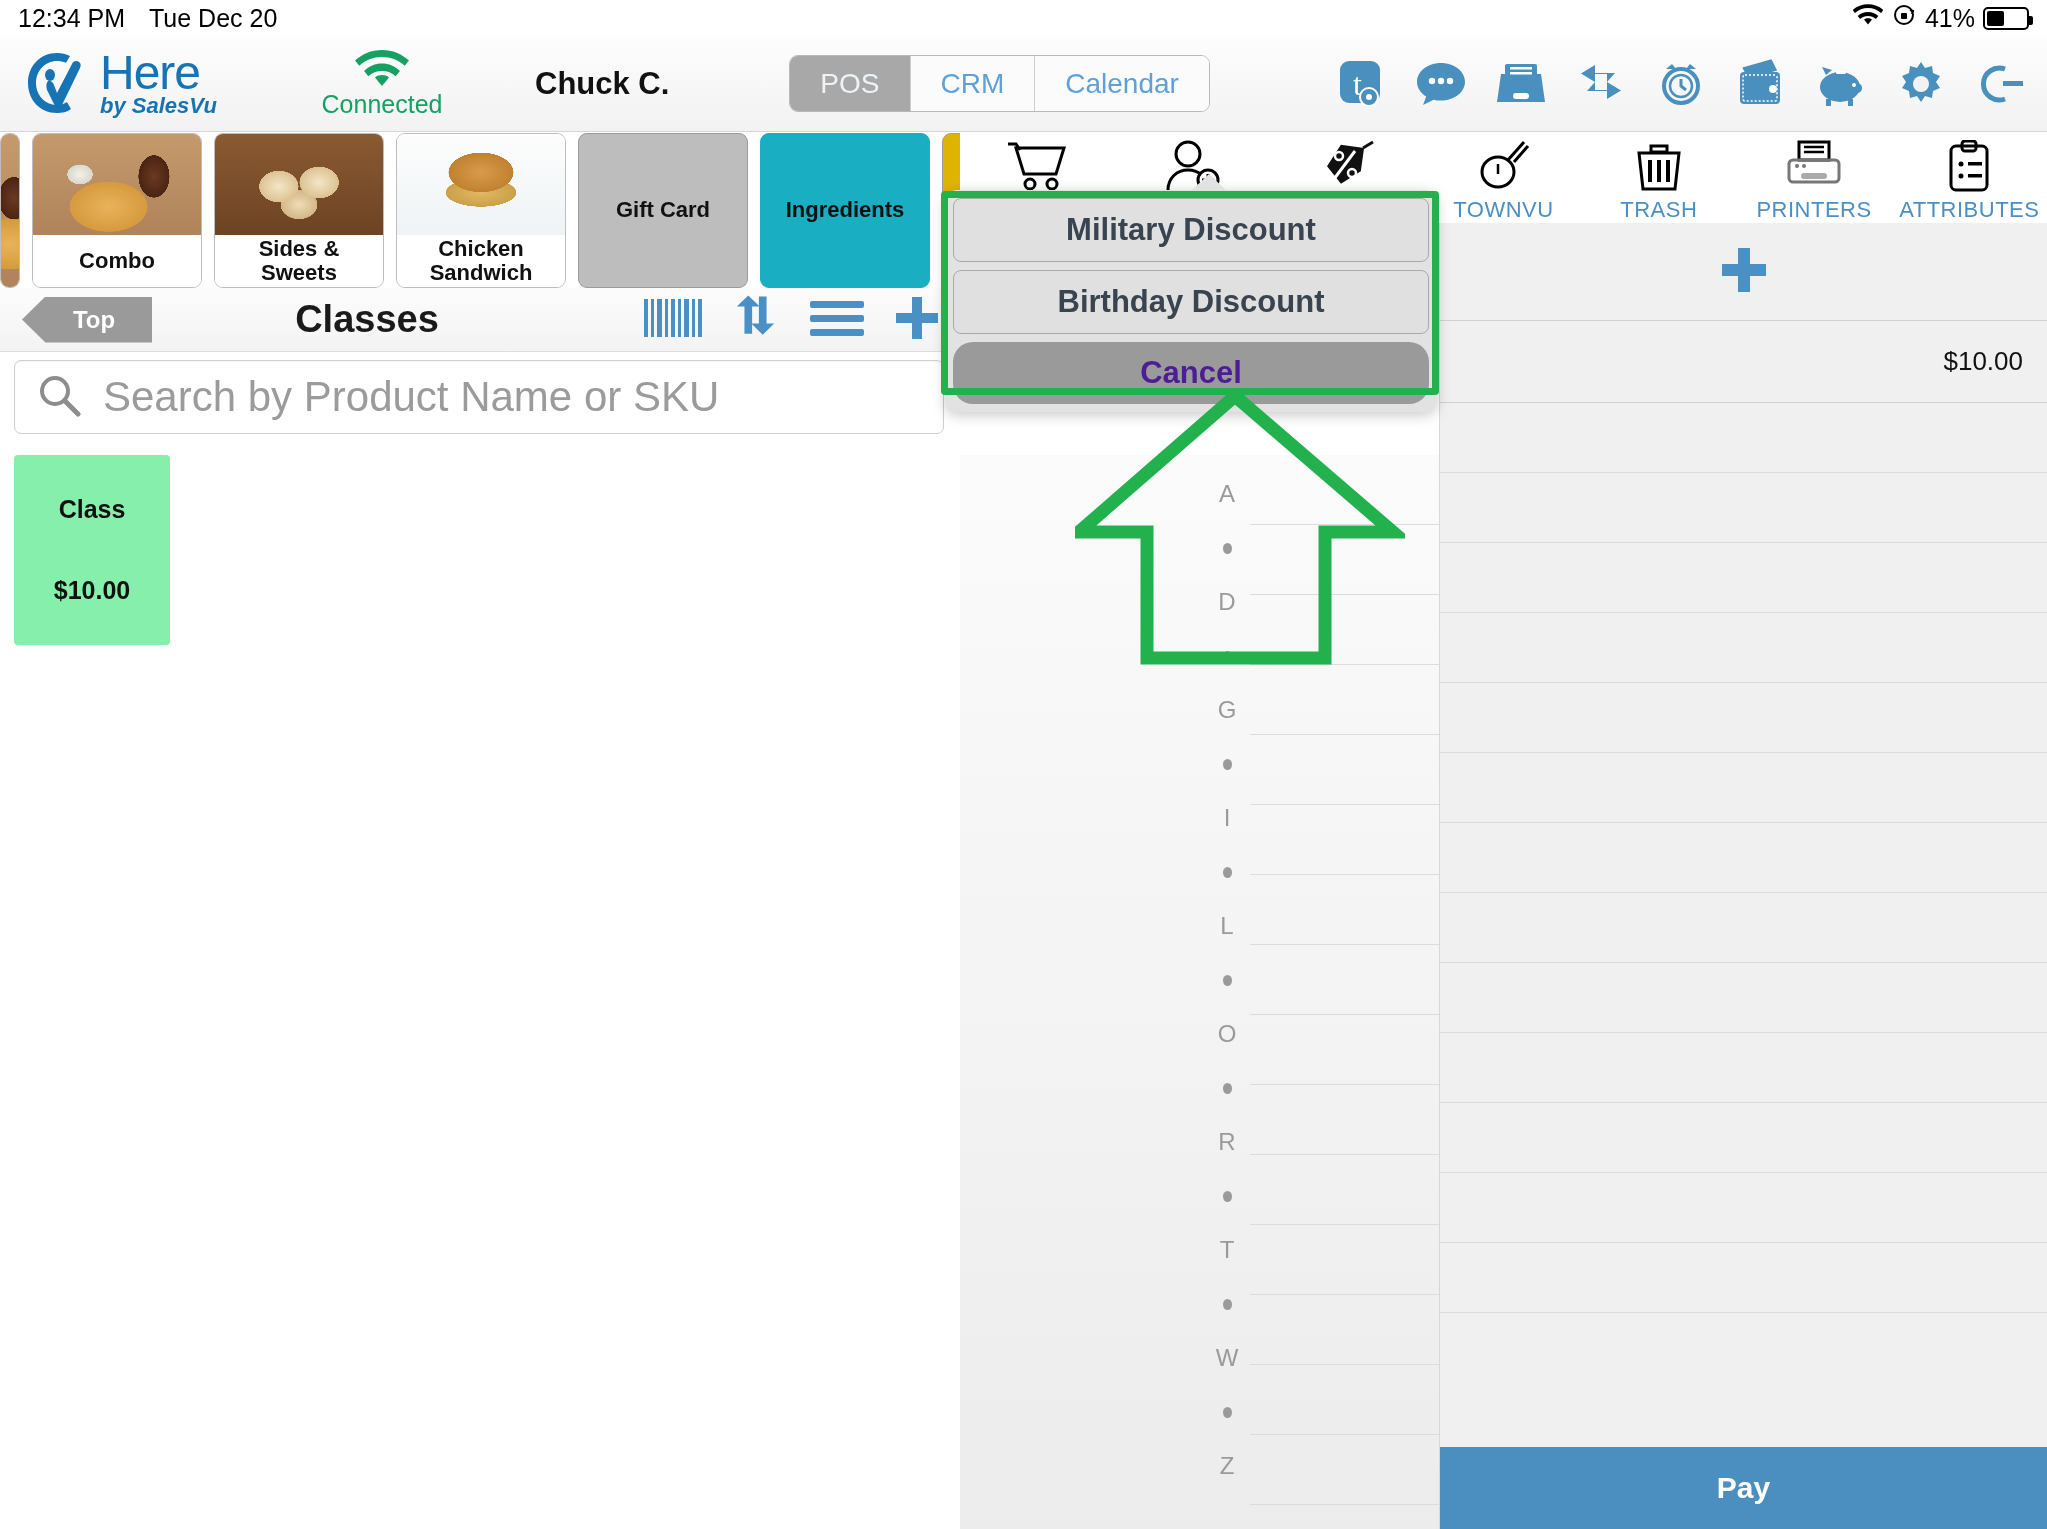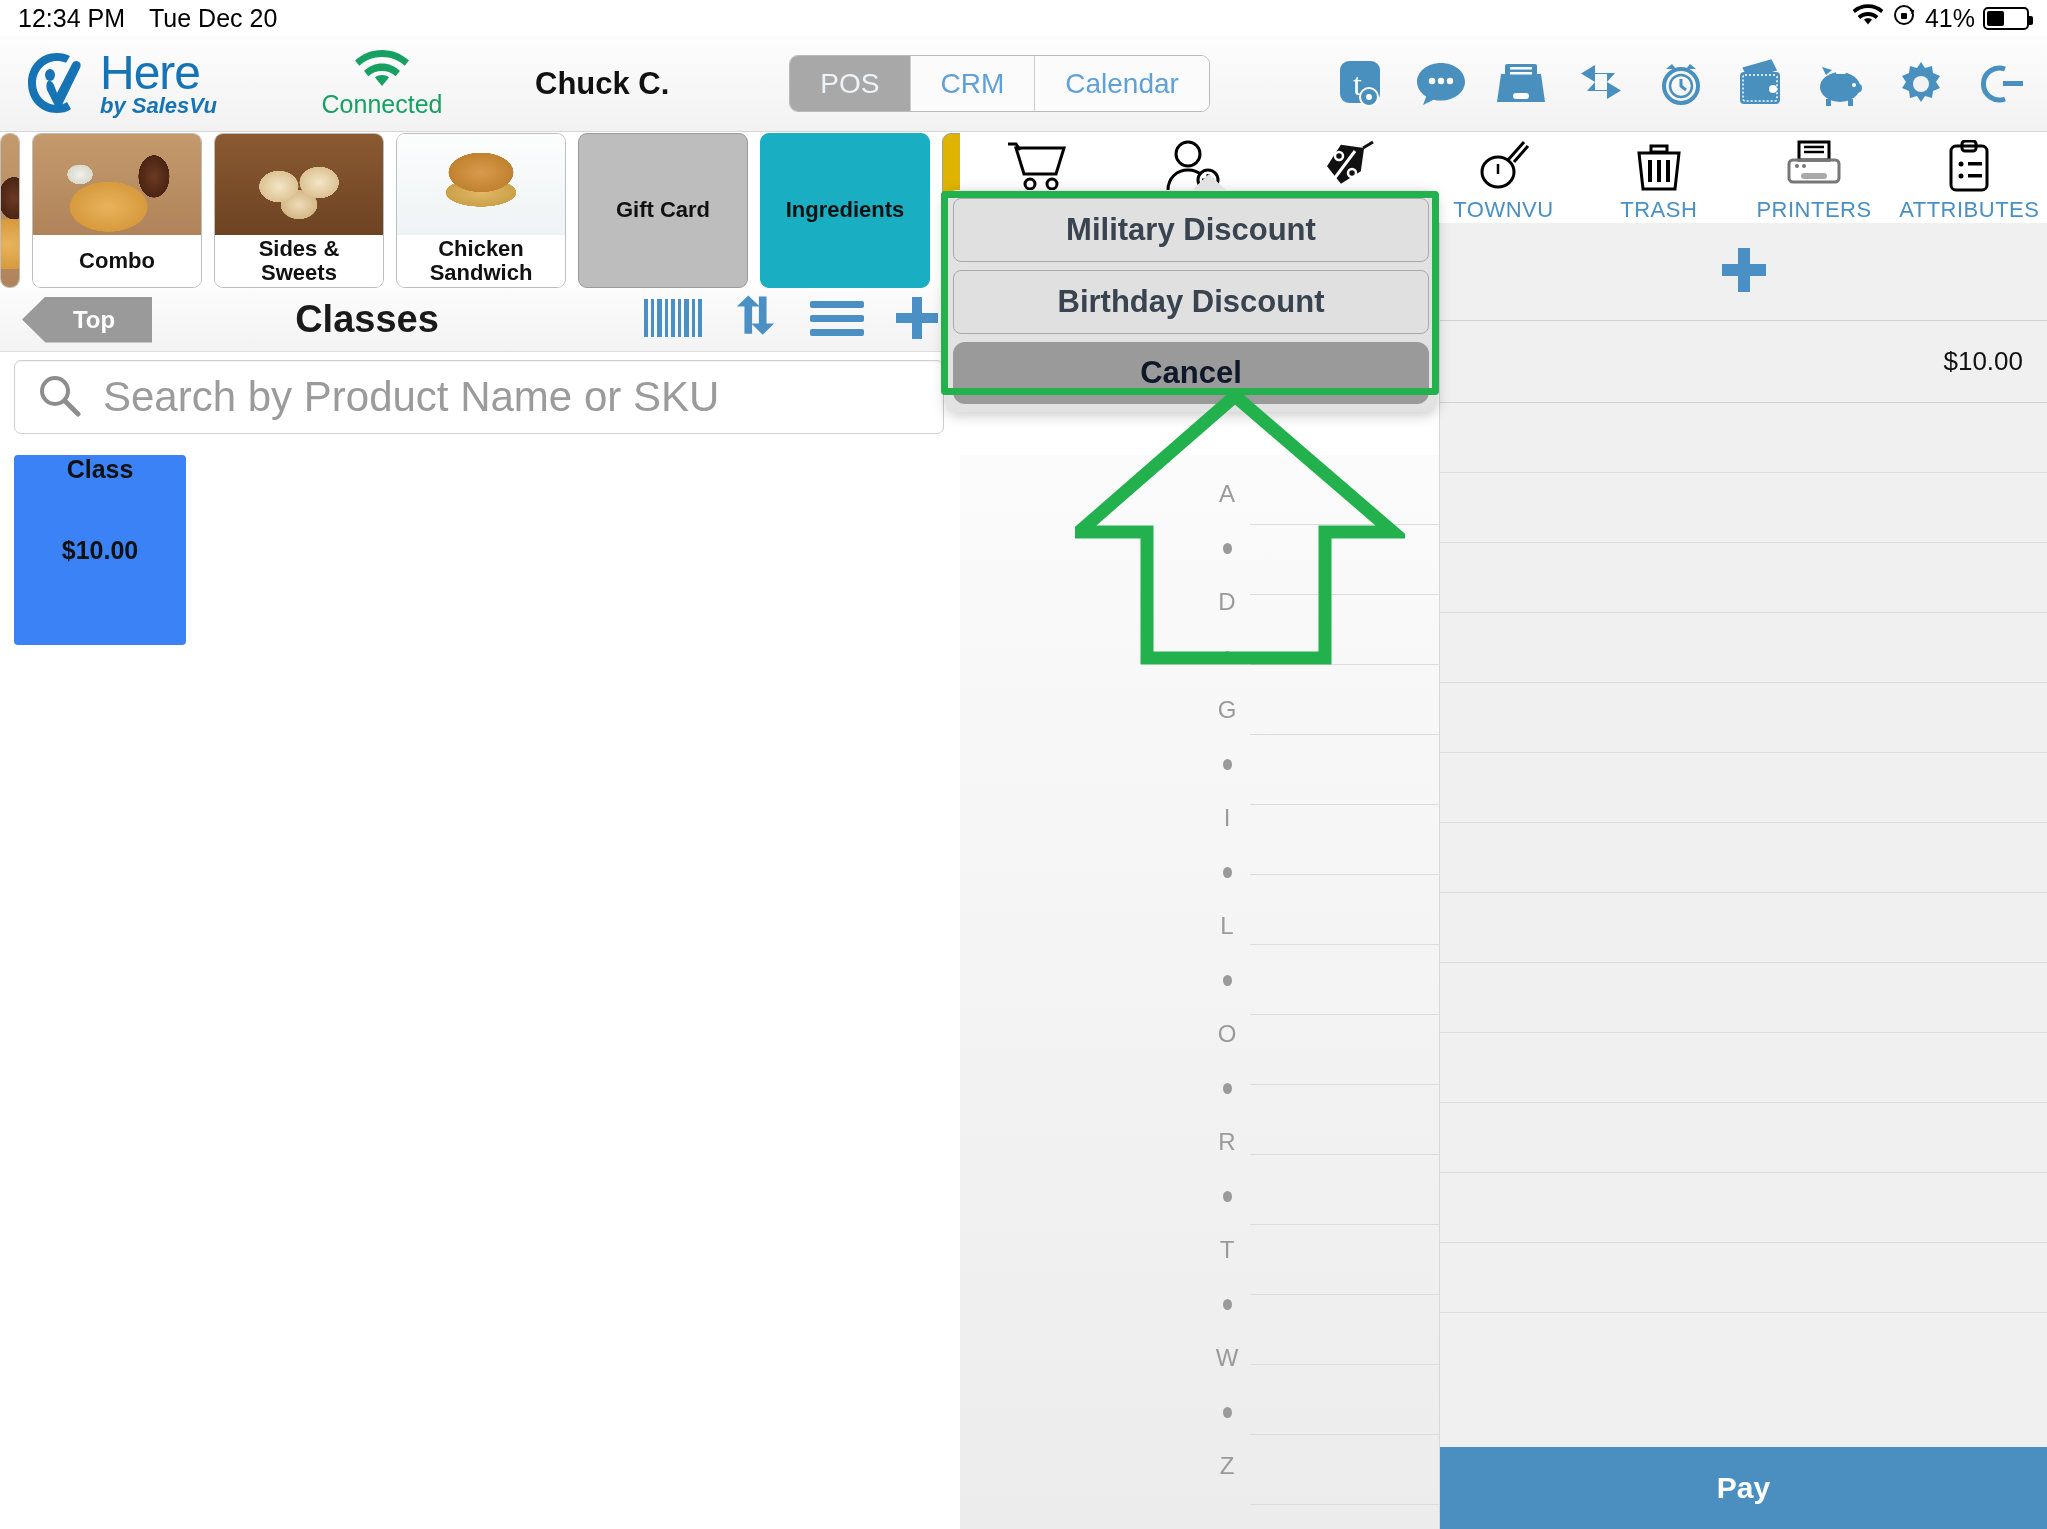--- a/index.html
+++ b/index.html
@@ -140,22 +140,22 @@
     position: absolute; top: 360px; left: 14px; width: 930px; height: 74px;
     border: 1px solid #cfcfcf; border-radius: 7px; background: #fff;
     display: flex; align-items: center; padding-left: 22px;
     box-shadow: inset 0 1px 2px rgba(0,0,0,.05);
   }
   .search-text { margin-left: 22px; font-size: 42px; color: #9b9b9b; }
 
   
   .prodgrid { position: absolute; top: 455px; left: 14px; width: 930px; }
   .prod {
-    width: 172px; height: 190px; background: #3b82f6; border-radius: 4px;
-    display: flex; flex-direction: column; align-items: center; 
+    width: 156px; height: 190px; background: #86efac; border-radius: 4px;
+    display: flex; flex-direction: column; align-items: center; justify-content: center;
     color: #111; gap: 52px;
   }
   .prod-name { font-size: 25px; font-weight: bold; }
   .prod-price { font-size: 25px; font-weight: bold; }
 
   
   .cart {
     position: absolute; top: 223px; left: 1439px; width: 608px; height: 1306px;
     background: #f0f0f0; border-left: 1px solid #d8d8d8;
     display: flex; flex-direction: column;
@@ -200,23 +200,23 @@
     box-shadow: 0 3px 14px rgba(0,0,0,.22);
     display: flex; flex-direction: column; gap: 8px;
     z-index: 40;
   }
   .pop-item {
     height: 64px; background: #e0e0e0; border: 1px solid #a9a9a9; border-radius: 8px;
     display: flex; align-items: center; justify-content: center;
     font-size: 31px; font-weight: bold; color: #3a4450;
   }
   .pop-cancel {
-    height: 62px; background: #9a9a9a; border-radius: 12px;
+    height: 62px; background: #9a9a9a; border-radius: 20px;
     display: flex; align-items: center; justify-content: center;
-    font-size: 31px; font-weight: bold; color: #0f172a;
+    font-size: 31px; font-weight: bold; color: #4c1d95;
   }
   .pop-caret {
     position: absolute; top: -16px; left: 246px; width: 0; height: 0;
     border-left: 18px solid transparent; border-right: 18px solid transparent;
     border-bottom: 17px solid #e2e2e2;
   }
 
   
   .greenbox {
     position: absolute; top: 191px; left: 941px; width: 498px; height: 204px;

